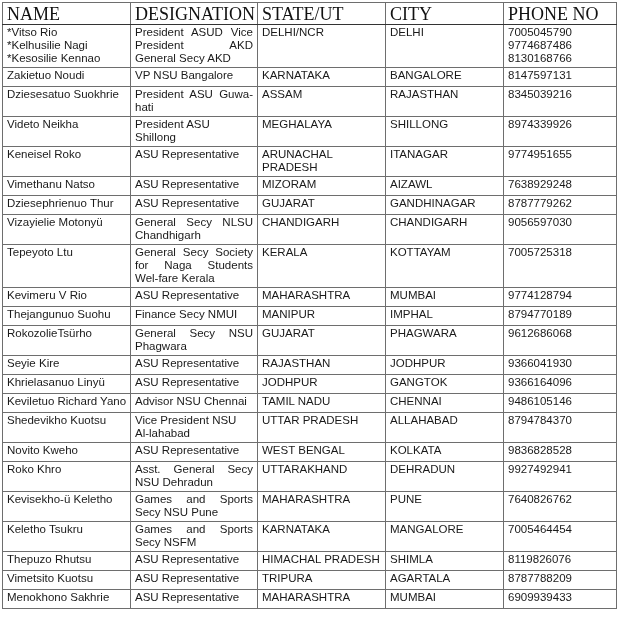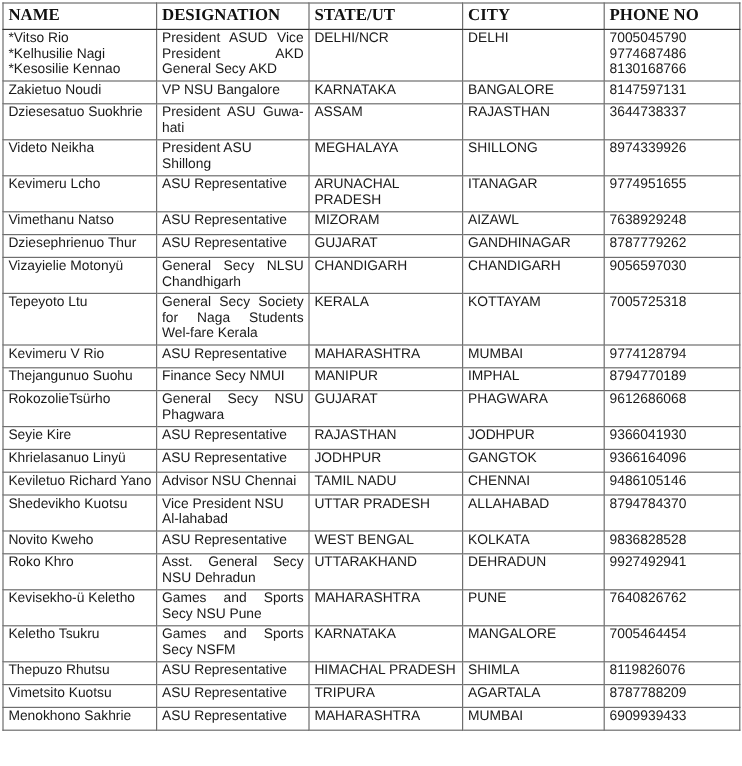--- a/index.html
+++ b/index.html
@@ -34,22 +34,22 @@
     table.contacts th,
     table.contacts td {
       border: 1px solid #6e6e6e;
       vertical-align: top;
       text-align: left;
       padding: 1px 4px 2px 4px;
       overflow: hidden;
     }
     table.contacts th {
       font-family: "Liberation Serif", serif;
-      font-weight: bold;
-      font-size: 14px;
+      font-weight: normal;
+      font-size: 18px;
       color: #111111;
       padding: 3px 4px 2px 4px;
       line-height: 16px;
       border-bottom: 1.5px solid #333333;
     }
     table.contacts td.desig.justify {
       text-align: justify;
       text-align-last: left;
     }
     table.contacts tr.row td {
@@ -111,37 +111,37 @@
         </td>
       </tr>
       <tr class="row thick-top">
         <td class="name">
           <span class="line">Dziesesatuo Suokhrie</span>
         </td>
         <td class="desig justify">President ASU Guwa-hati</td>
         <td class="state">ASSAM</td>
         <td class="city">RAJASTHAN</td>
         <td class="phone">
-          <span class="line">3644738337</span>
+          <span class="line">8345039216</span>
         </td>
       </tr>
       <tr class="row">
         <td class="name">
           <span class="line">Videto Neikha</span>
         </td>
         <td class="desig">President ASU Shillong</td>
         <td class="state">MEGHALAYA</td>
         <td class="city">SHILLONG</td>
         <td class="phone">
           <span class="line">8974339926</span>
         </td>
       </tr>
       <tr class="row">
         <td class="name">
-          <span class="line">Kevimeru Lcho</span>
+          <span class="line">Keneisel Roko</span>
         </td>
         <td class="desig">ASU Representative</td>
         <td class="state">ARUNACHAL PRADESH</td>
         <td class="city">ITANAGAR</td>
         <td class="phone">
           <span class="line">9774951655</span>
         </td>
       </tr>
       <tr class="row thick-top">
         <td class="name">

